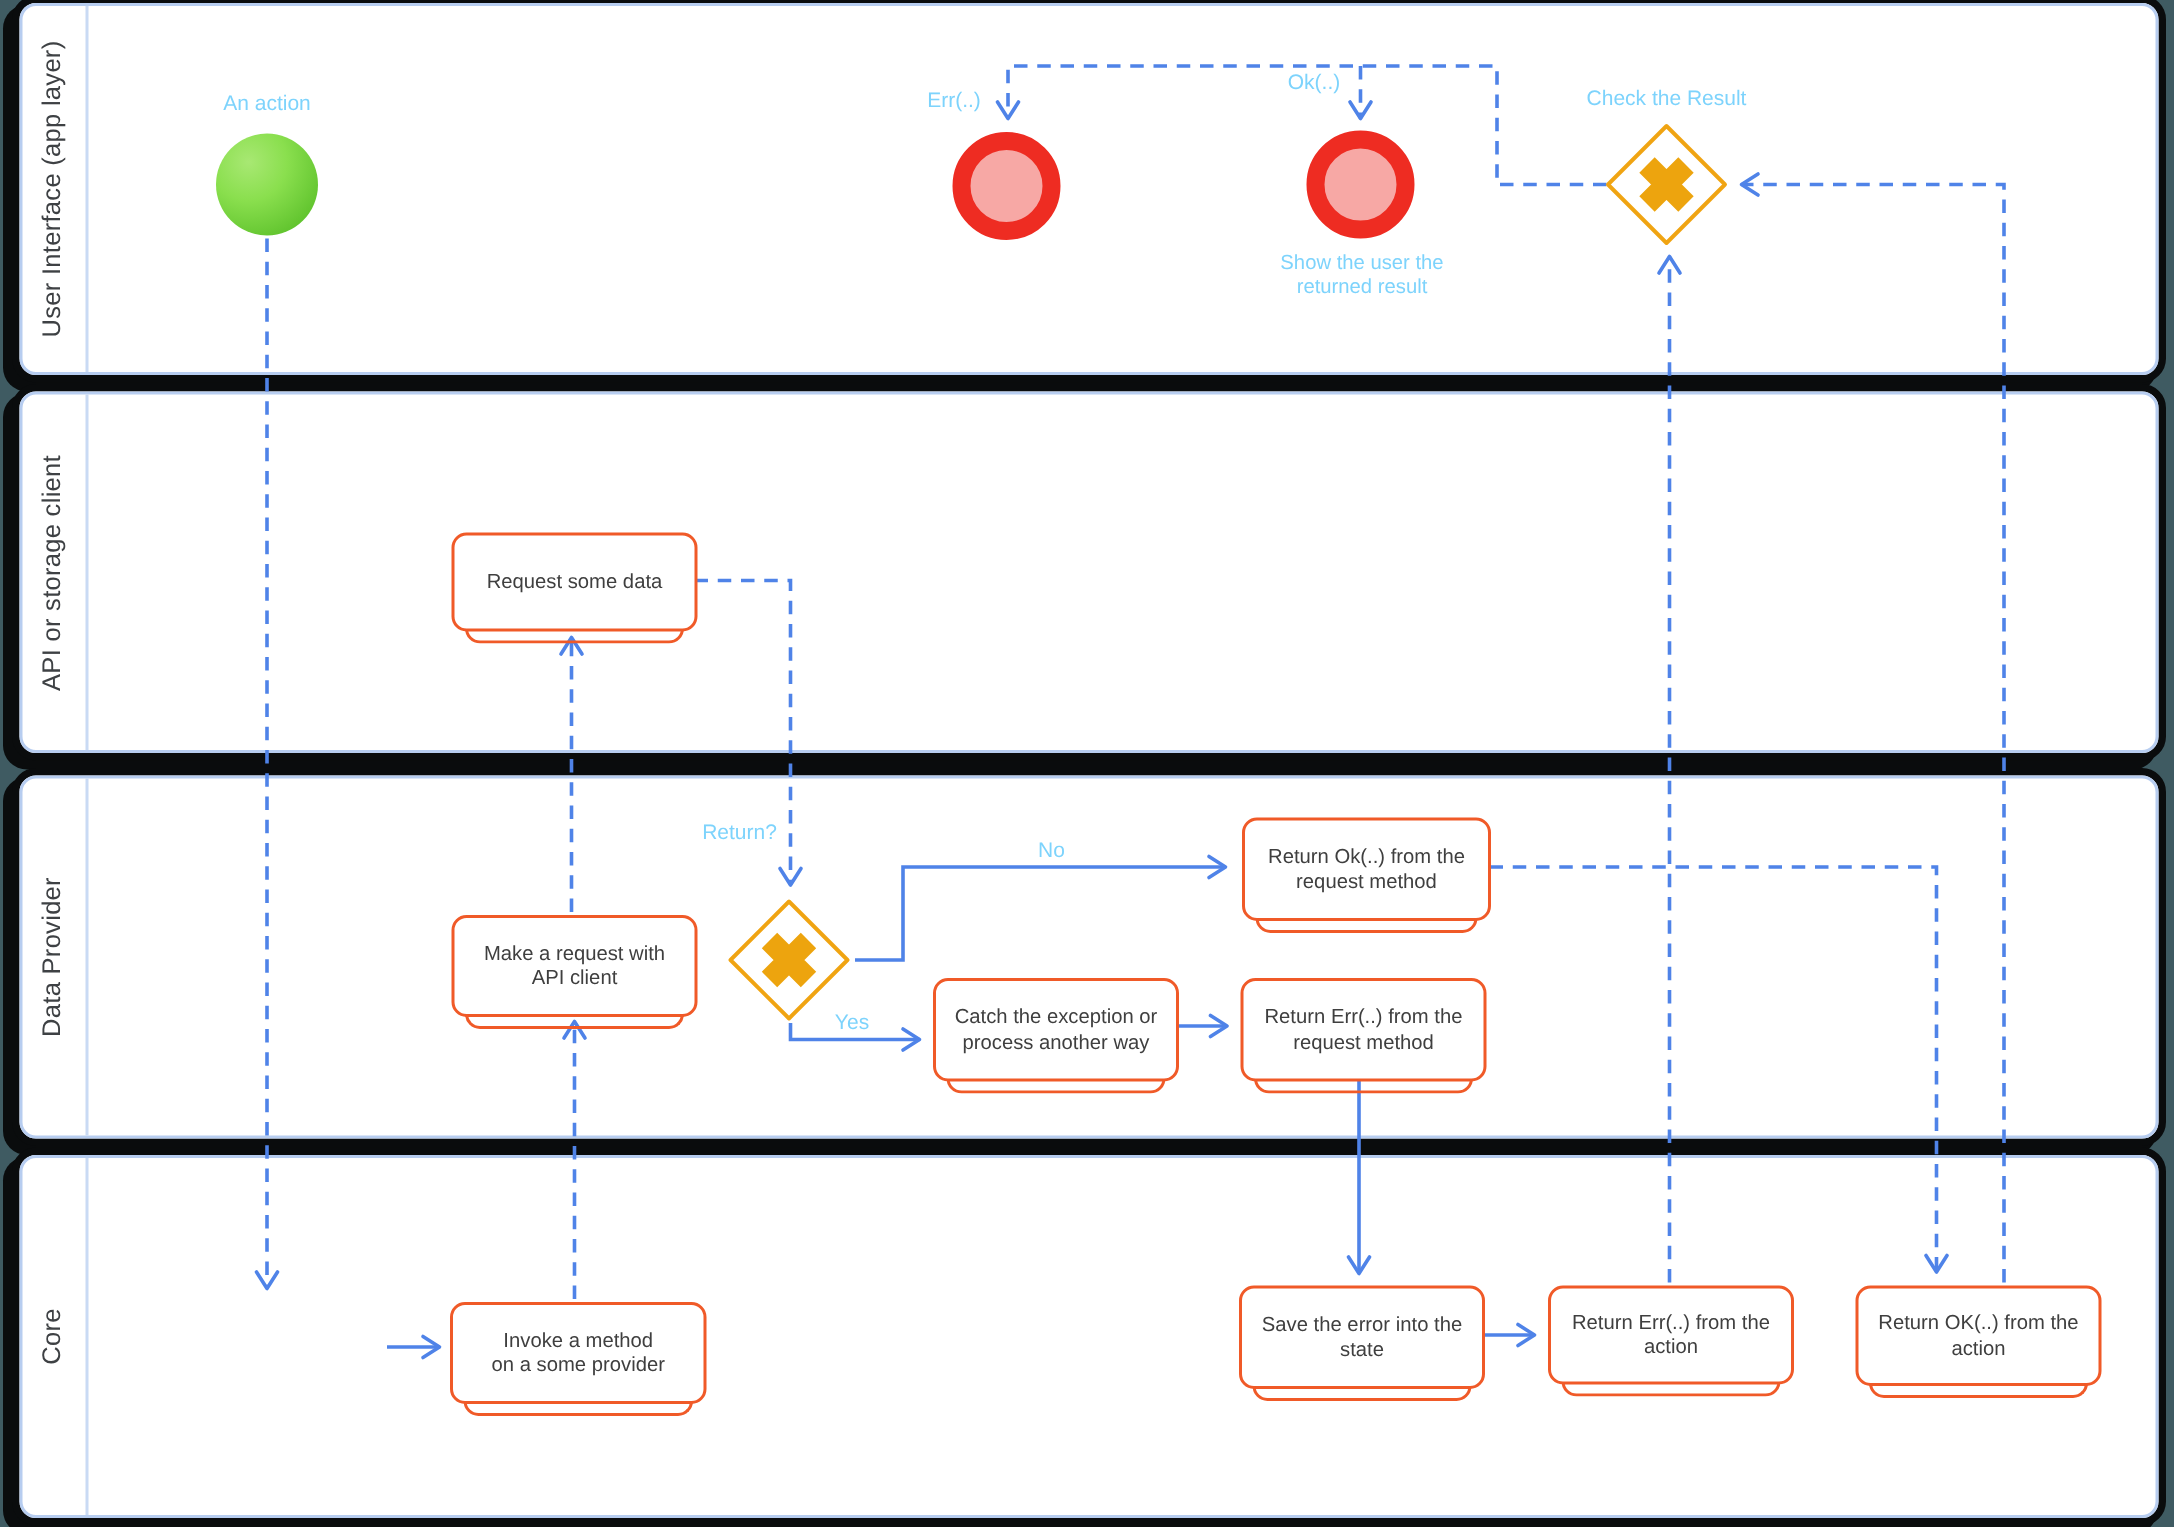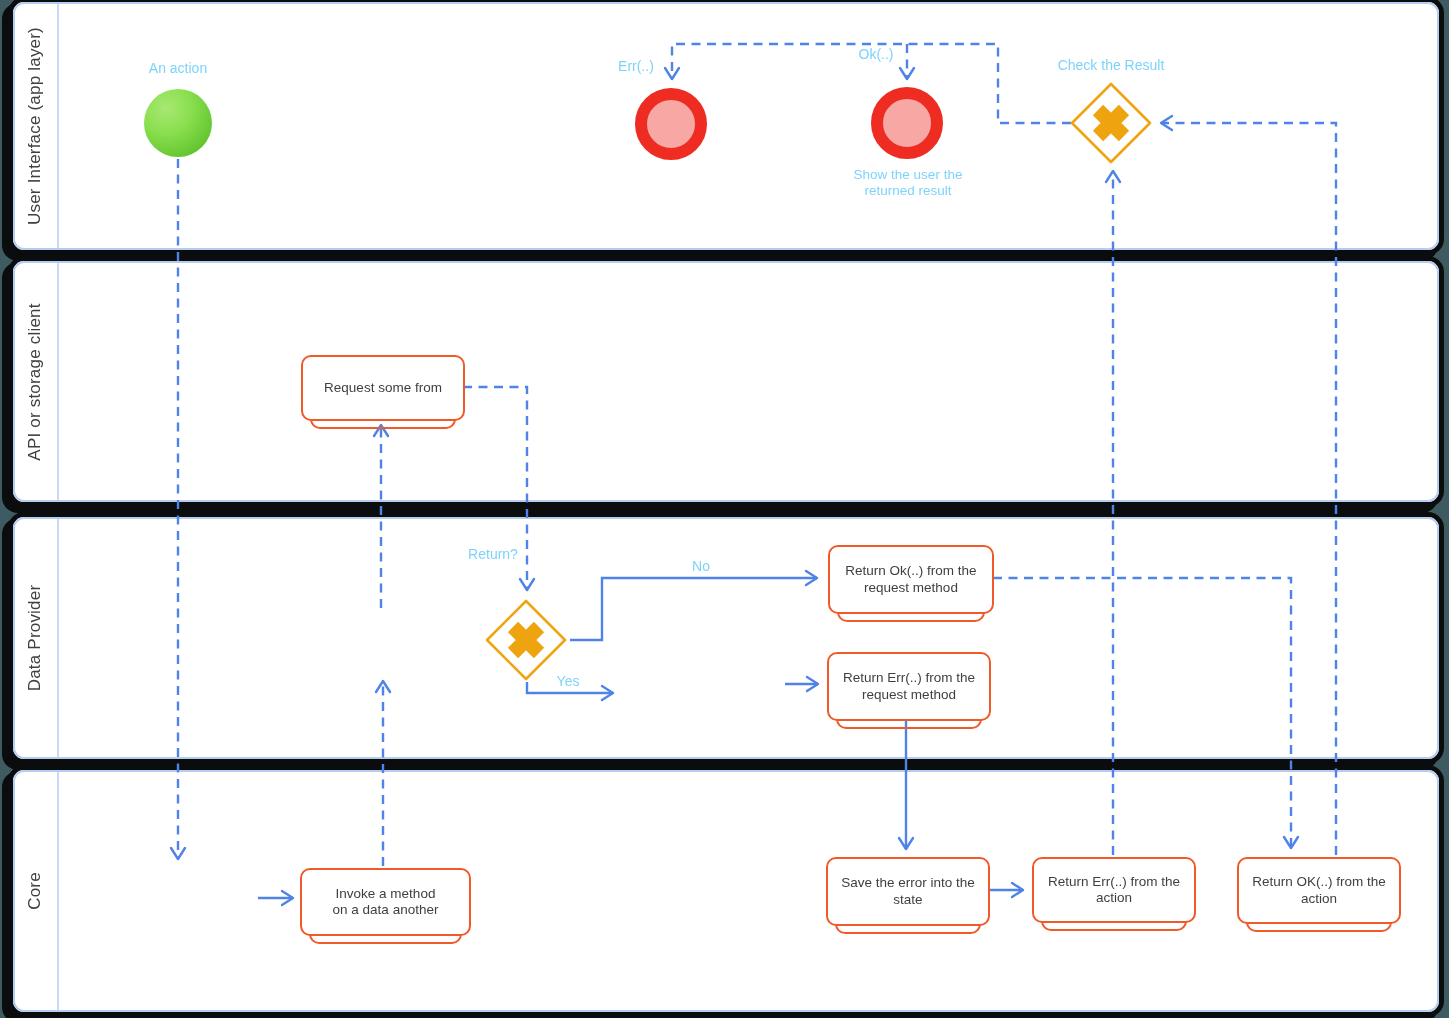--- a/index.html
+++ b/index.html
@@ -154,44 +154,52 @@
   <div class="diagram-text caption" style="left:832px;top:167px;width:152px">Show the user the
 returned result</div>
 
   <div class="diagram-text" style="left:1031px;top:57px;width:160px">Check the Result</div>
   <svg class="gateway" style="left:1069px;top:81px" width="84" height="84">
     <path d="M42 3 L81 42 L42 81 L3 42 Z" fill="#ffffff" stroke="#f0a412" stroke-width="2.6" stroke-linejoin="round"></path>
     <path d="M29 29 L55 55 M55 29 L29 55" stroke="#eda40e" stroke-width="14.5"></path>
   </svg>
 
   <div class="task" style="left:301px;top:355px;width:160px;height:62px">
-    <span class="task-label">Request some from</span>
+    <span class="task-label">Request some data</span>
   </div>
 
   <div class="diagram-text" style="left:452px;top:546px;width:82px">Return?</div>
   <svg class="gateway" style="left:484px;top:598px" width="84" height="84">
     <path d="M42 3 L81 42 L42 81 L3 42 Z" fill="#ffffff" stroke="#f0a412" stroke-width="2.6" stroke-linejoin="round"></path>
     <path d="M29 29 L55 55 M55 29 L29 55" stroke="#eda40e" stroke-width="14.5"></path>
   </svg>
 
   <div class="diagram-text" style="left:671px;top:558px;width:60px">No</div>
   <div class="diagram-text" style="left:538px;top:673px;width:60px">Yes</div>
 
+  <div class="task" style="left:301px;top:610px;width:160px;height:64px">
+    <span class="task-label">Make a request with
+API client</span>
+  </div>
   <div class="task" style="left:828px;top:545px;width:162px;height:65px">
     <span class="task-label">Return Ok(..) from the
 request method</span>
   </div>
+  <div class="task" style="left:622px;top:652px;width:160px;height:65px">
+    <span class="task-label">Catch the exception or
+process another way</span>
+  </div>
   <div class="task" style="left:827px;top:652px;width:160px;height:65px">
     <span class="task-label">Return Err(..) from the
 request method</span>
   </div>
 
   <div class="task" style="left:300px;top:868px;width:167px;height:64px">
     <span class="task-label">Invoke a method
-on a data another</span>
+on a some provider</span>
   </div>
   <div class="task" style="left:826px;top:857px;width:160px;height:65px">
     <span class="task-label">Save the error into the
 state</span>
   </div>
   <div class="task" style="left:1032px;top:857px;width:160px;height:62px">
     <span class="task-label">Return Err(..) from the
 action</span>
   </div>
   <div class="task" style="left:1237px;top:857px;width:160px;height:63px">

